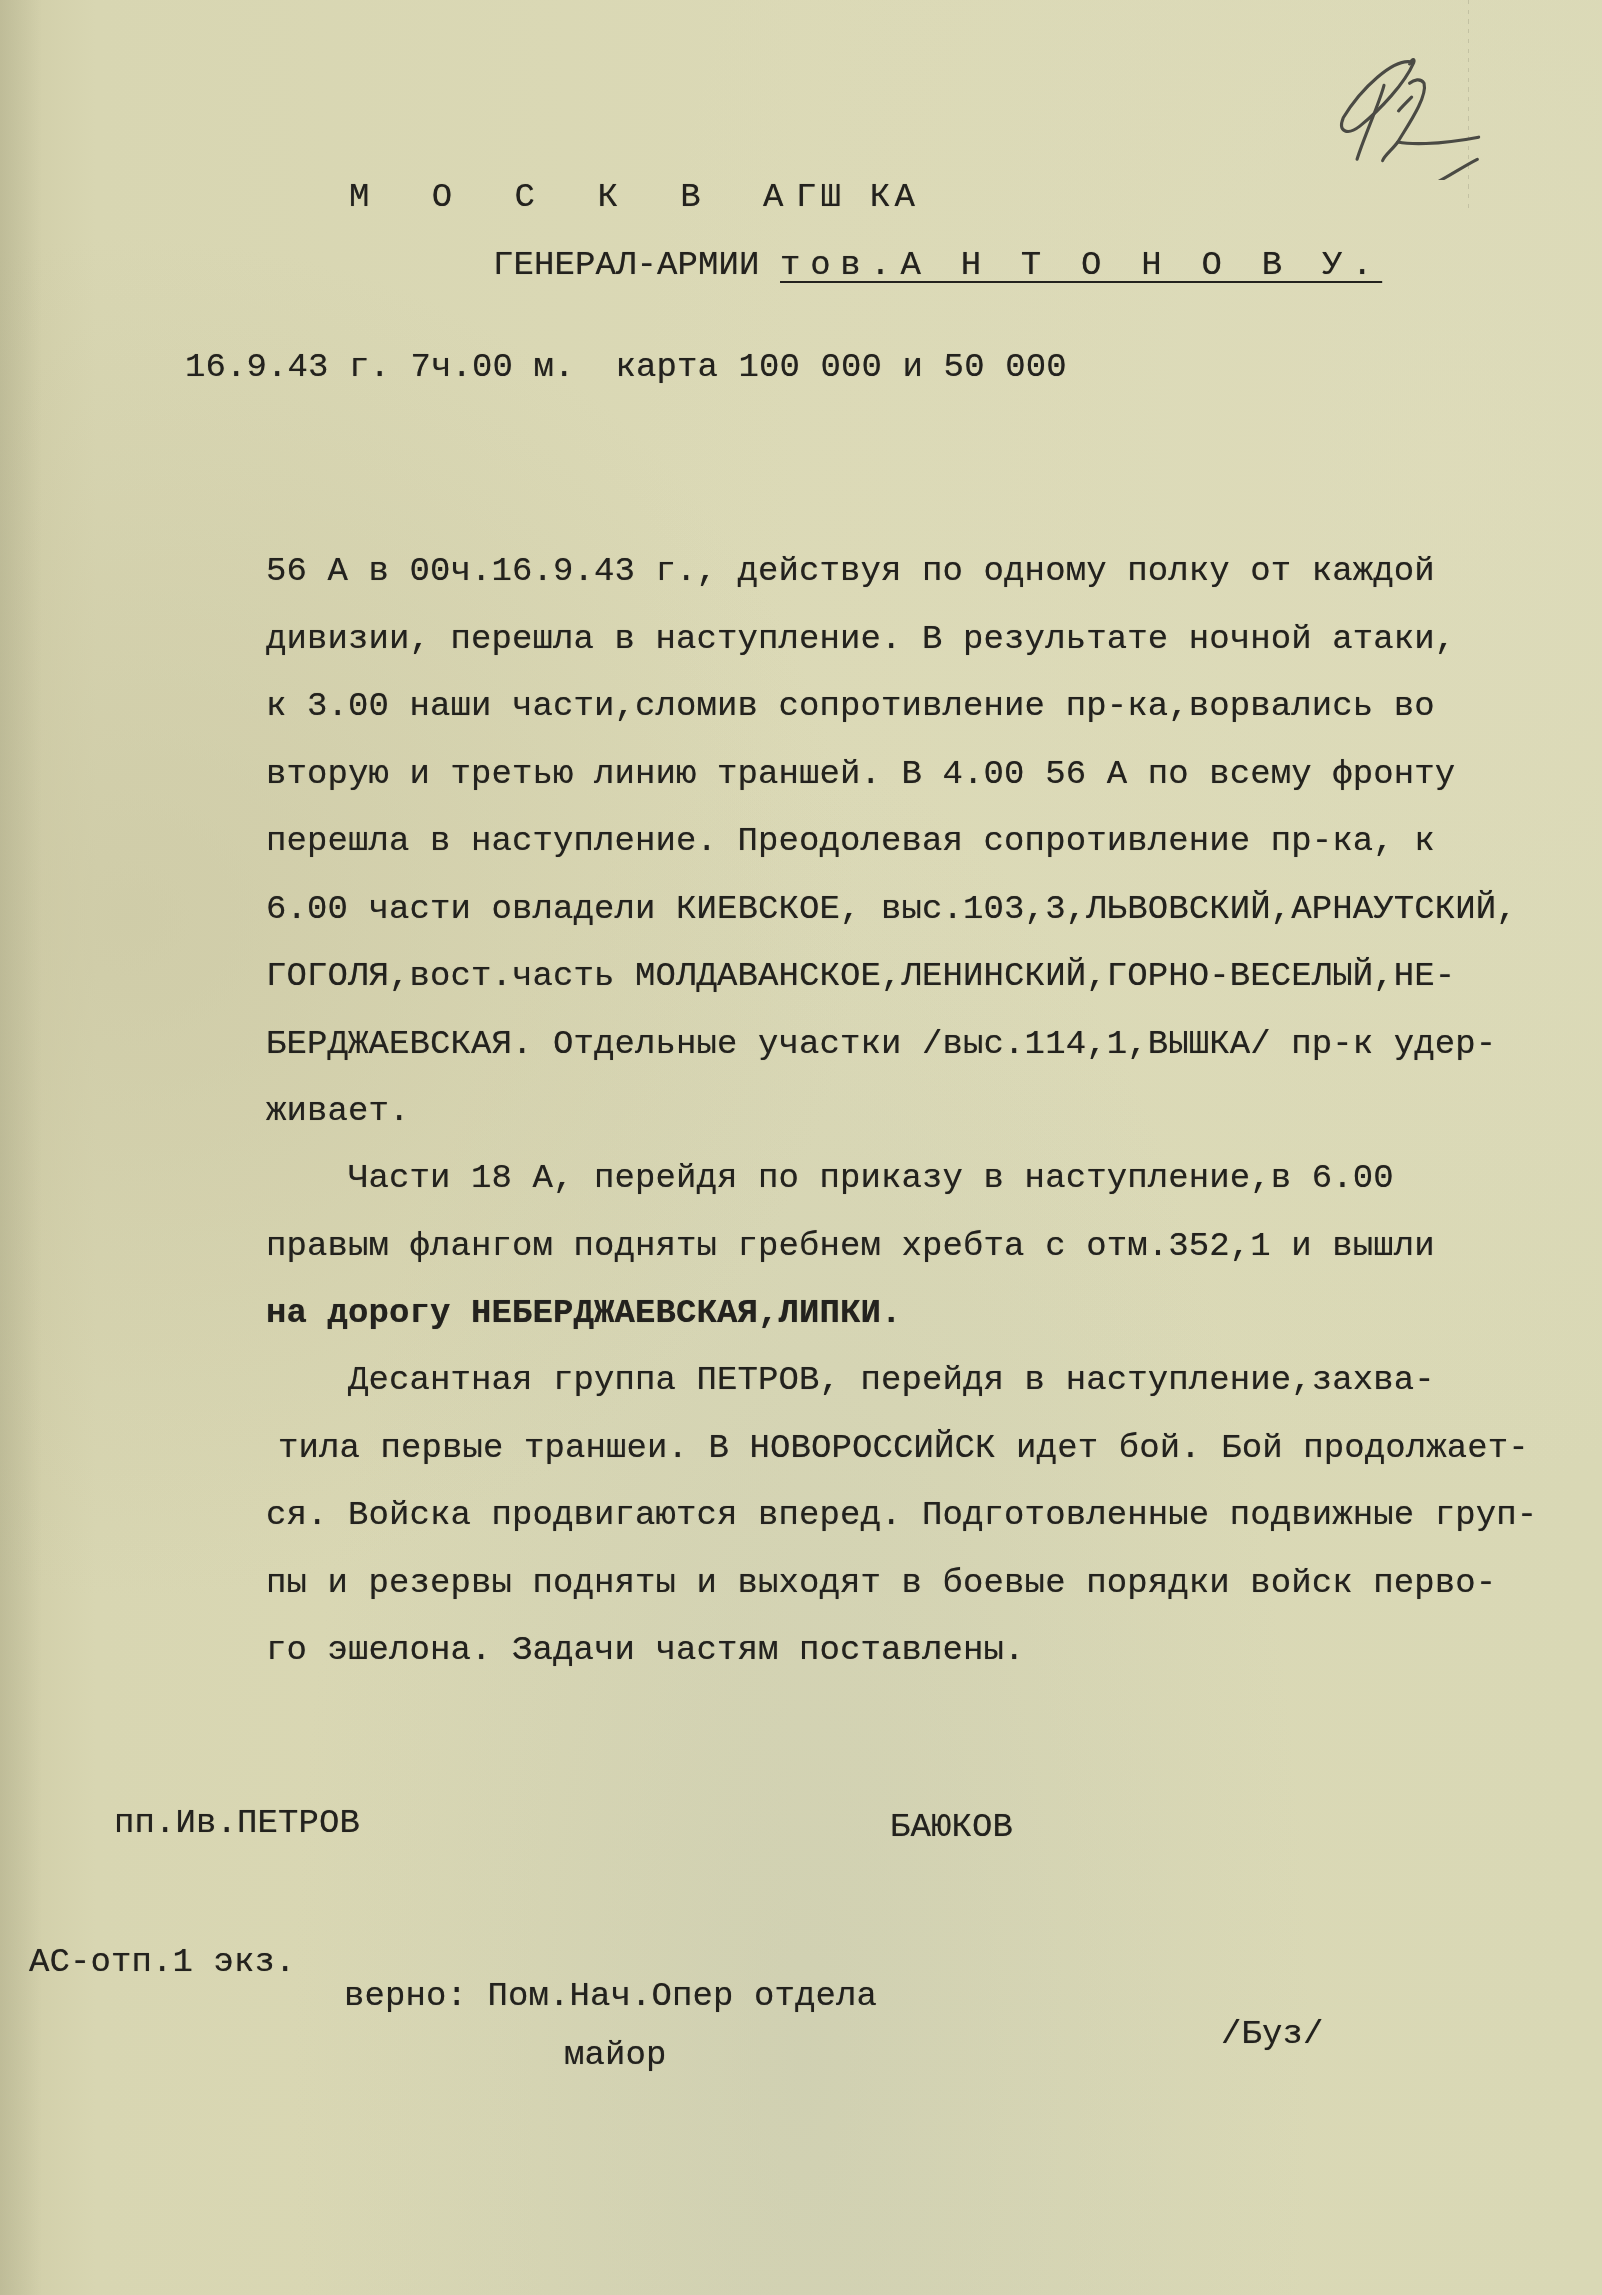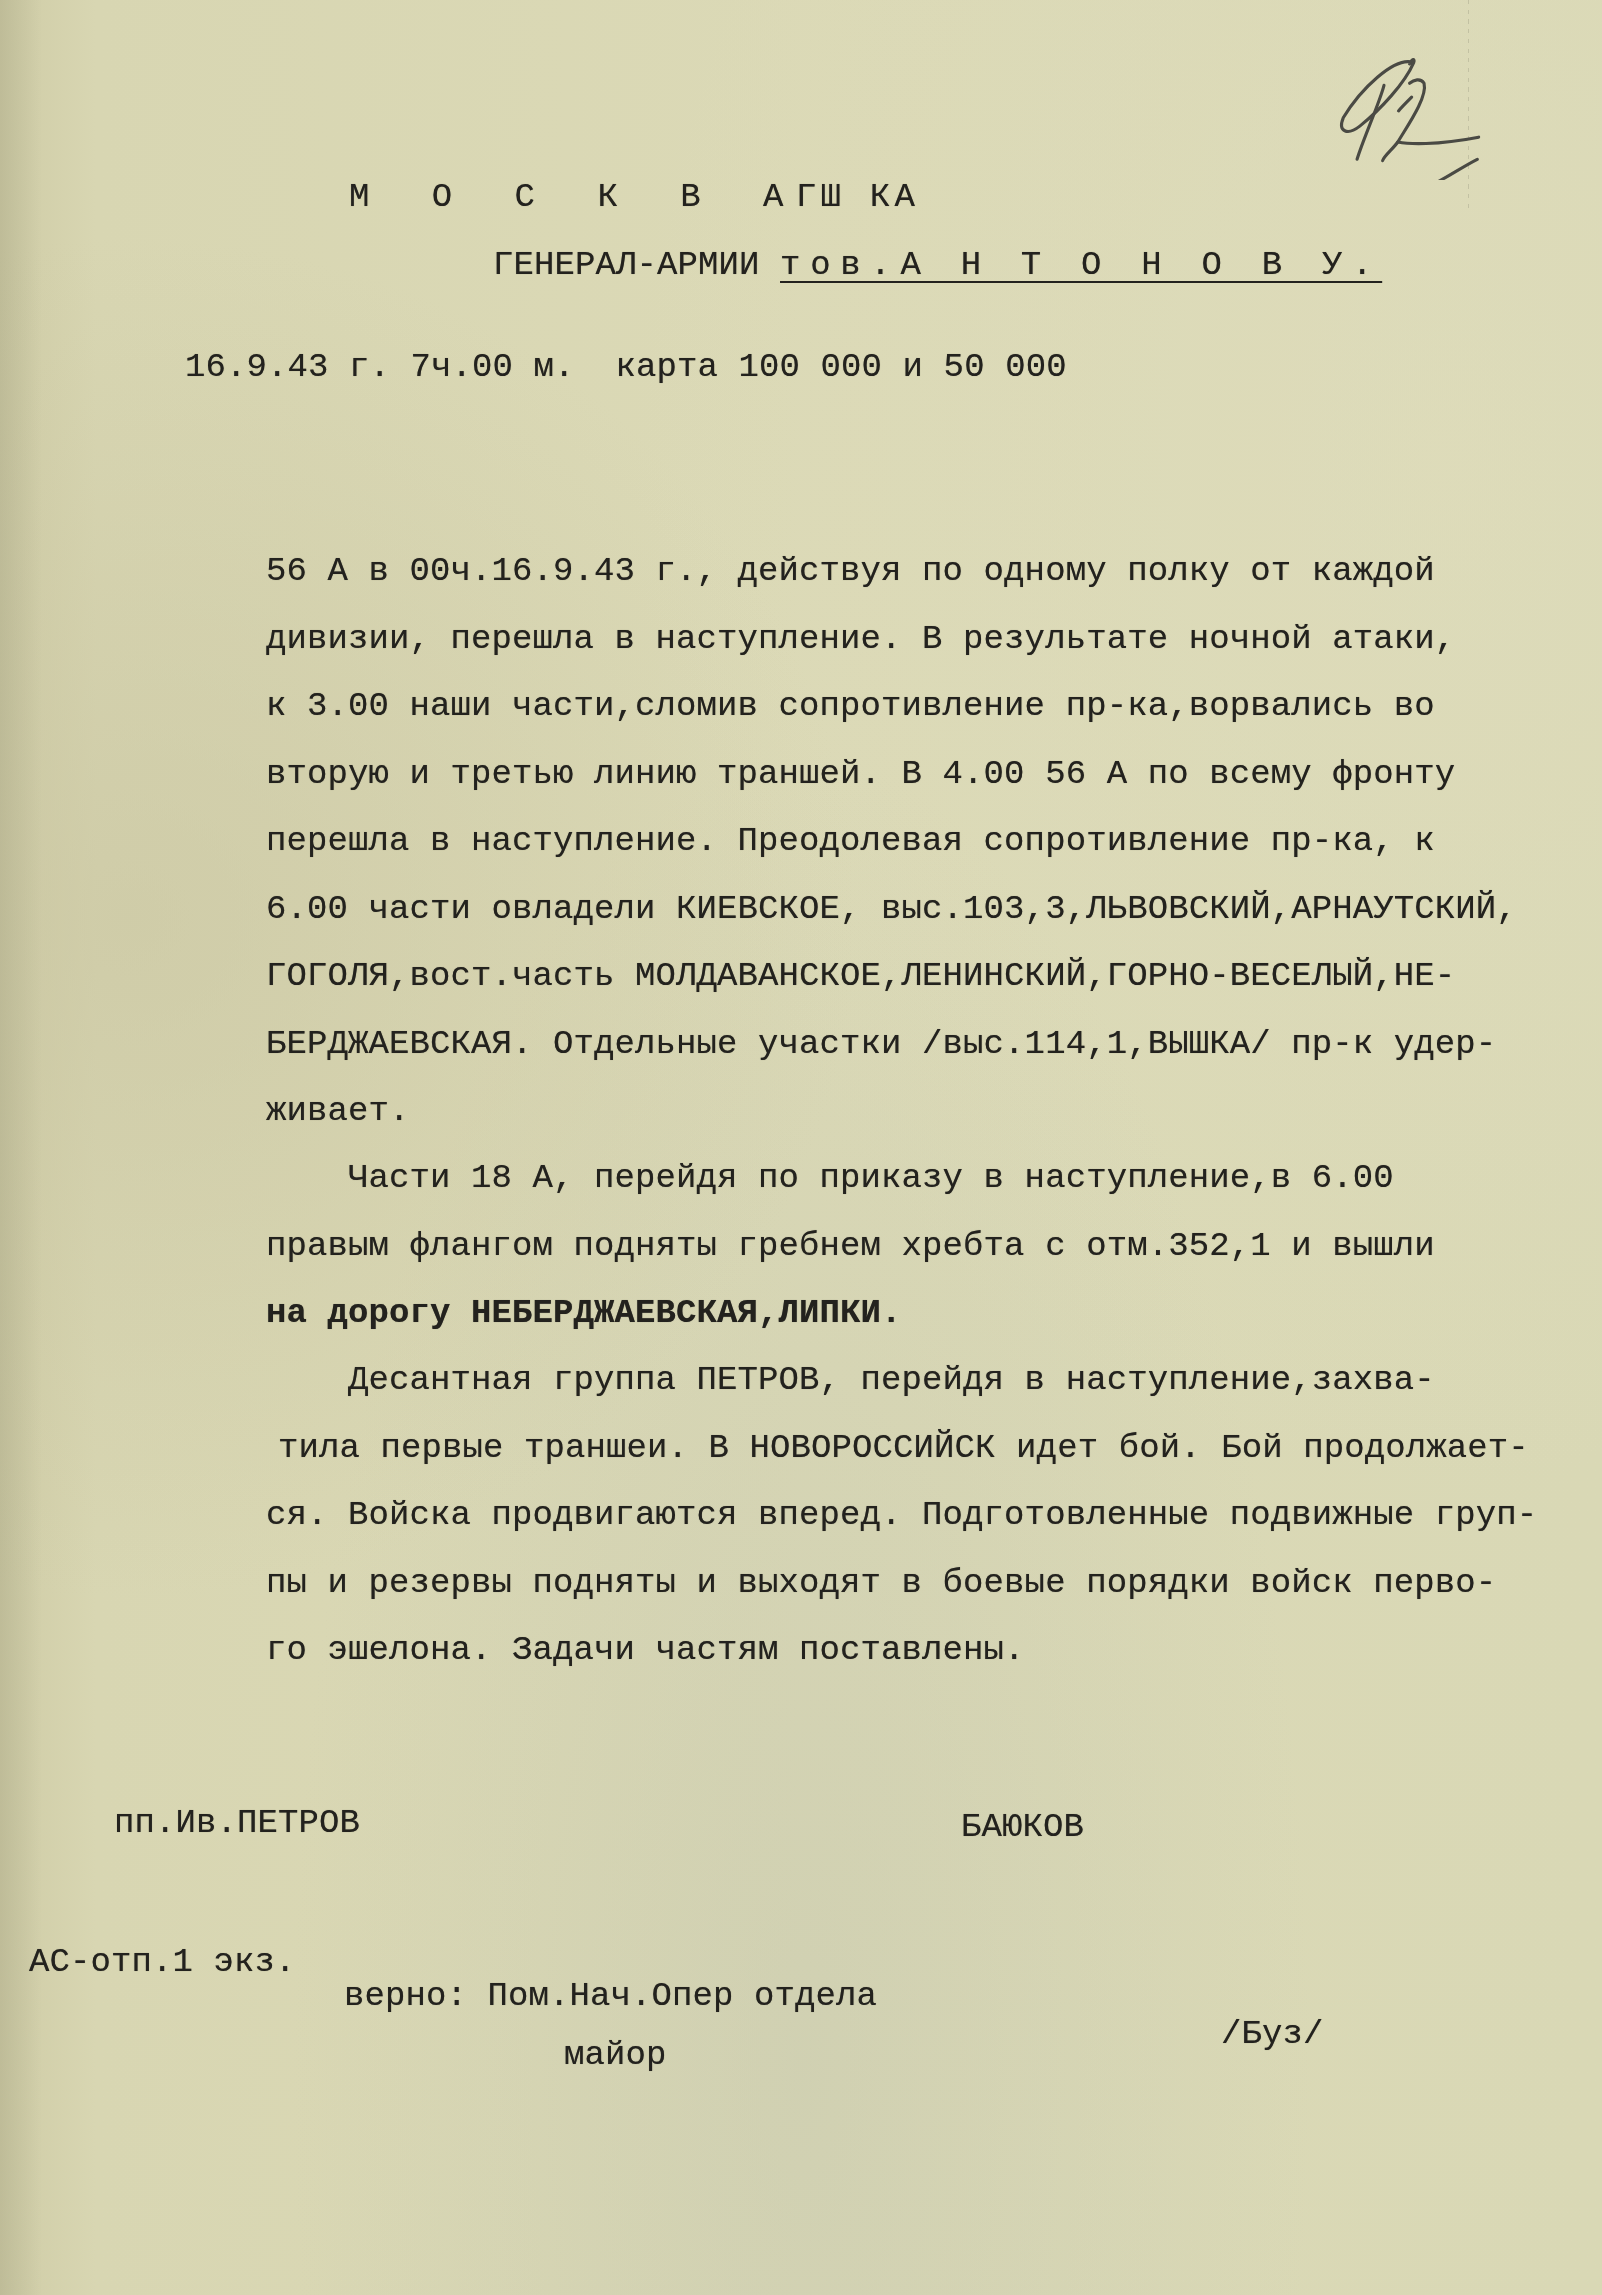--- a/index.html
+++ b/index.html
@@ -105,21 +105,21 @@
   <div class="line" style="left:266px; top:1157px;">    Части 18 А, перейдя по приказу в наступление,в 6.00</div>
   <div class="line" style="left:266px; top:1225px;">правым флангом подняты гребнем хребта с отм.352,1 и вышли</div>
   <div class="line" style="left:266px; top:1292px;font-weight:bold;">на дорогу НЕБЕРДЖАЕВСКАЯ,ЛИПКИ.</div>
   <div class="line" style="left:266px; top:1359px;">    Десантная группа ПЕТРОВ, перейдя в наступление,захва-</div>
   <div class="line" style="left:278px; top:1427px;">тила первые траншеи. В НОВОРОССИЙСК идет бой. Бой продолжает-</div>
   <div class="line" style="left:266px; top:1494px;">ся. Войска продвигаются вперед. Подготовленные подвижные груп-</div>
   <div class="line" style="left:266px; top:1562px;">пы и резервы подняты и выходят в боевые порядки войск перво-</div>
   <div class="line" style="left:266px; top:1629px;">го эшелона. Задачи частям поставлены.</div>
 
   <div class="line" style="left:114px; top:1802px;">пп.Ив.ПЕТРОВ</div>
-  <div class="line" style="left:961px; top:1806px;">БАЮКОВ</div>
+  <div class="line" style="left:890px; top:1806px;">БАЮКОВ</div>
 
   <div class="line" style="left:29px; top:1941px;">АС-отп.1 экз.</div>
   <div class="line" style="left:344px; top:1975px;">верно: Пом.Нач.Опер отдела</div>
   <div class="line" style="left:564px; top:2010px;margin-top:24px;">майор</div>
   <div class="line" style="left:1221px; top:2013px;">/Буз/</div>
 
 </div>
 
 
 </body></html>

